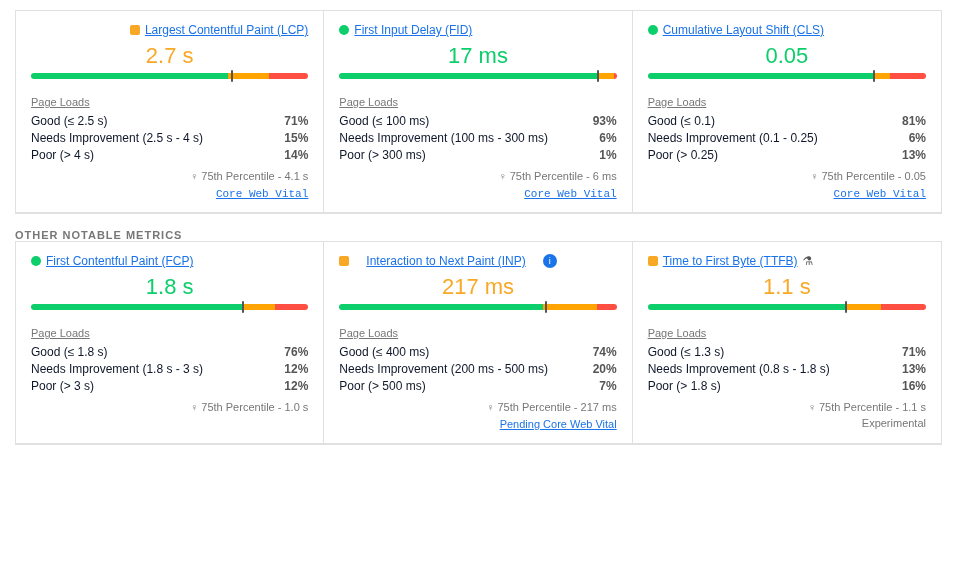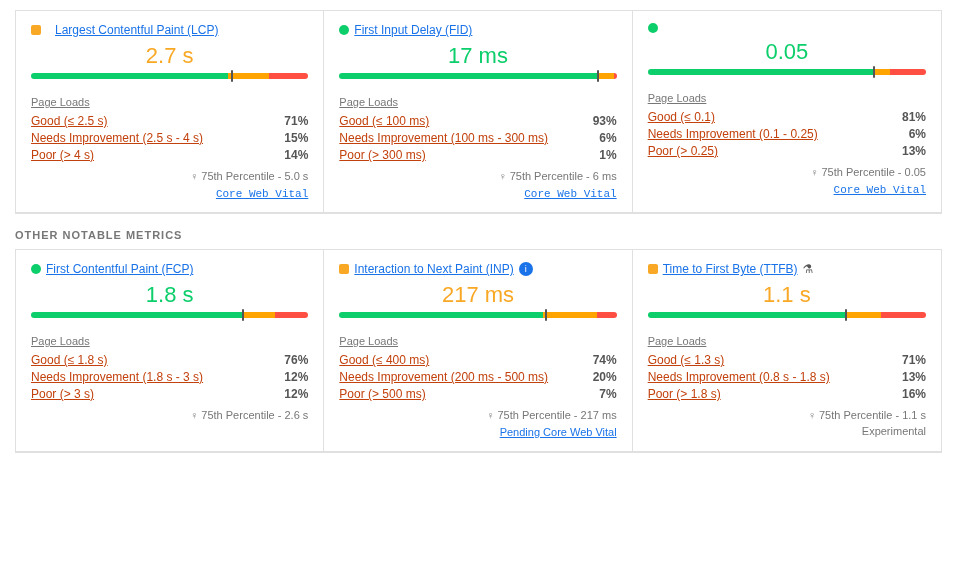--- a/index.html
+++ b/index.html
@@ -89,21 +89,21 @@
       margin-top: 17px;
       margin-bottom: 6px;
       text-decoration: underline;
     }
     .stat-row {
       display: flex;
       justify-content: space-between;
       margin-bottom: 3px;
       font-size: 12px;
     }
-    .stat-label { color: #c2410c; text-decoration: underline; }
+    .stat-label { color: #0f172a; }
     .stat-value { color: #555; font-weight: bold; }
     .percentile-row {
       display: flex;
       justify-content: flex-end;
       align-items: center;
       color: #777;
       font-size: 11px;
       margin-top: 8px;
       gap: 3px;
     }
@@ -120,21 +120,21 @@
       text-decoration: underline;
       font-size: 11px;
       cursor: pointer;
       font-family: Liberation Mono, monospace;
     }
     .section-header {
       font-size: 11px;
       color: #777;
       letter-spacing: 1px;
       text-transform: uppercase;
-      margin: 15px 0 8px;
+      margin: 15px 0 0;
       font-weight: bold;
     }
     .info-icon {
       display: inline-flex;
       align-items: center;
       justify-content: center;
       width: 14px;
       height: 14px;
       border-radius: 50%;
       background: #1a73e8;
@@ -163,21 +163,21 @@
       font-size: 12px;
     }
   </style>
 </head>
 <body>
 
 <div class="metrics-container">
 
   <div class="metrics-grid" id="top-grid">
       <div class="metric-card">
-        <div style="display: flex; align-items: center; gap: 14px;">
+        <div style="display: flex; align-items: center; gap: 5px; justify-content: flex-end;">
           <span class="metric-title-icon icon-orange"></span>
           <a class="metric-title" href="#">Largest Contentful Paint (LCP)</a>
         </div>
         <div class="metric-value ">2.7 s</div>
         <div class="progress-bar-container">
           <div class="progress-bar">
             <div class="bar-green" style="width: 71%;"></div>
             <div class="bar-orange" style="width: 15%;"></div>
             <div class="bar-red" style="width: 14%;"></div>
           </div>
@@ -191,21 +191,21 @@
         <div class="stat-row">
           <span class="stat-label">Needs Improvement (2.5 s - 4 s)</span>
           <span class="stat-value">15%</span>
         </div>
         <div class="stat-row">
           <span class="stat-label">Poor (&gt; 4 s)</span>
           <span class="stat-value">14%</span>
         </div>
         <div class="percentile-row">
           <span class="percentile-icon">♀</span>
-          <span>75th Percentile - 5.0 s</span>
+          <span>75th Percentile - 4.1 s</span>
         </div>
         <div class="core-web-vital-link"><a href="#">Core Web Vital</a></div>
       </div>
       <div class="metric-card">
         <div style="display: flex; align-items: center; gap: 5px;">
           <span class="dot-green"></span>
           <a class="metric-title" href="#">First Input Delay (FID)</a>
         </div>
         <div class="metric-value green">17 ms</div>
         <div class="progress-bar-container">
@@ -231,20 +231,21 @@
         </div>
         <div class="percentile-row">
           <span class="percentile-icon">♀</span>
           <span>75th Percentile - 6 ms</span>
         </div>
         <div class="core-web-vital-link"><a href="#">Core Web Vital</a></div>
       </div>
       <div class="metric-card">
         <div style="display: flex; align-items: center; gap: 5px;">
           <span class="dot-green"></span>
+          <a class="metric-title" href="#">Cumulative Layout Shift (CLS)</a>
         </div>
         <div class="metric-value green">0.05</div>
         <div class="progress-bar-container">
           <div class="progress-bar">
             <div class="bar-green" style="width: 81%;"></div>
             <div class="bar-orange" style="width: 6%;"></div>
             <div class="bar-red" style="width: 13%;"></div>
           </div>
           <div class="bar-indicator" style="left: 81%;"></div>
         </div>
@@ -294,25 +295,25 @@
         <div class="stat-row">
           <span class="stat-label">Needs Improvement (1.8 s - 3 s)</span>
           <span class="stat-value">12%</span>
         </div>
         <div class="stat-row">
           <span class="stat-label">Poor (&gt; 3 s)</span>
           <span class="stat-value">12%</span>
         </div>
         <div class="percentile-row">
           <span class="percentile-icon">♀</span>
-          <span>75th Percentile - 2.6 s</span>
-        </div>
-      </div>
-      <div class="metric-card">
-        <div style="display: flex; align-items: center; gap: 5px;">
+          <span>75th Percentile - 1.0 s</span>
+        </div>
+      </div>
+      <div class="metric-card">
+        <div style="display: flex; align-items: center; gap: 17px;">
           <span class="metric-title-icon icon-orange"></span>
           <a class="metric-title" href="#">Interaction to Next Paint (INP)</a>
           <span class="info-icon">i</span>
         </div>
         <div class="metric-value ">217 ms</div>
         <div class="progress-bar-container">
           <div class="progress-bar">
             <div class="bar-green" style="width: 74%;"></div>
             <div class="bar-orange" style="width: 20%;"></div>
             <div class="bar-red" style="width: 7%;"></div>

